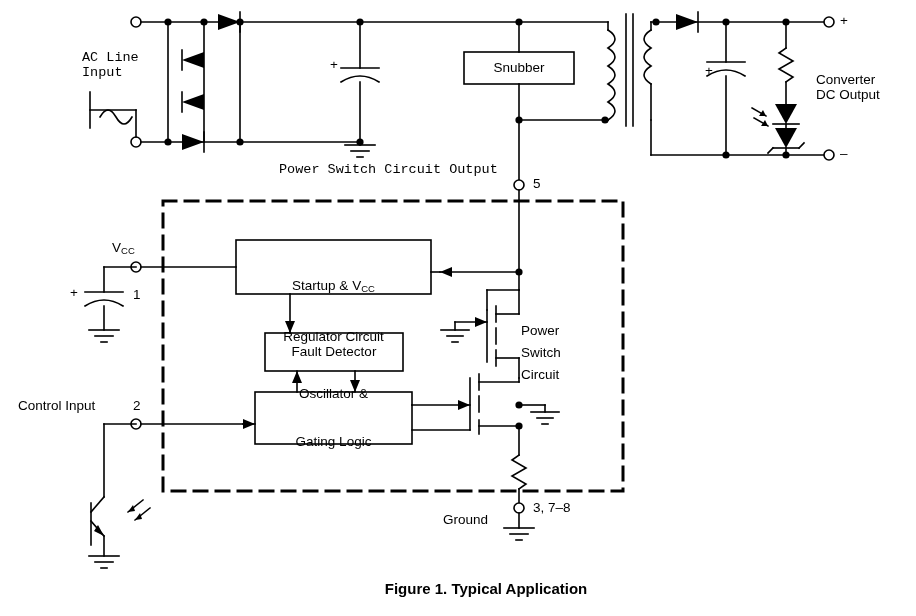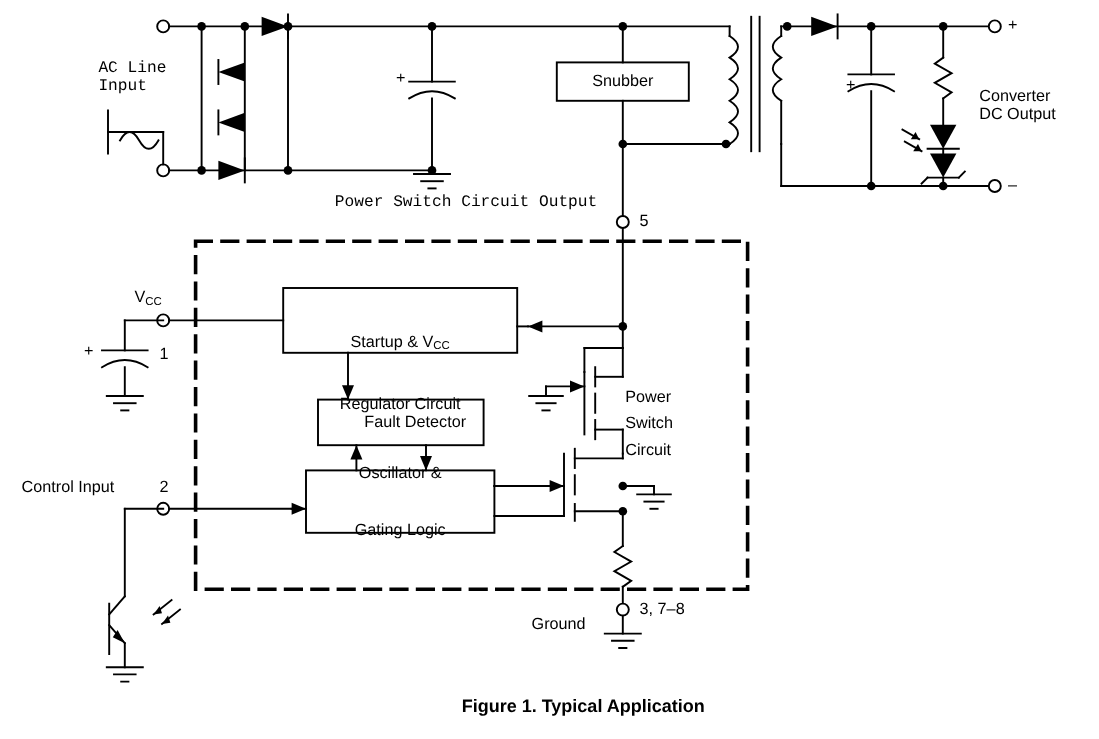--- a/index.html
+++ b/index.html
@@ -283,21 +283,21 @@
 Switch
 Circuit</span></div>
 
 <div class="boxtext" style="left:236px;top:240px;width:195px;height:54px;margin-top:44px;">
   <div style="text-align:center;">
     <div><span>Startup &amp; V</span><sub>CC</sub></div>
     <div><span>Regulator Circuit</span></div>
   </div>
 </div>
 
-<div class="boxtext" style="left:265px;top:333px;width:138px;height:38px;margin-left:12px;"><span>Fault Detector</span></div>
+<div class="boxtext" style="left:265px;top:333px;width:138px;height:38px;"><span>Fault Detector</span></div>
 
 <div class="boxtext" style="left:255px;top:392px;width:157px;height:52px;">
   <div style="text-align:center;">
     <div><span>Oscillator &amp;</span></div>
     <div><span>Gating Logic</span></div>
   </div>
 </div>
 
 <div class="caption" style="left:0;top:580px;"><span>Figure 1. Typical Application</span></div>
 

